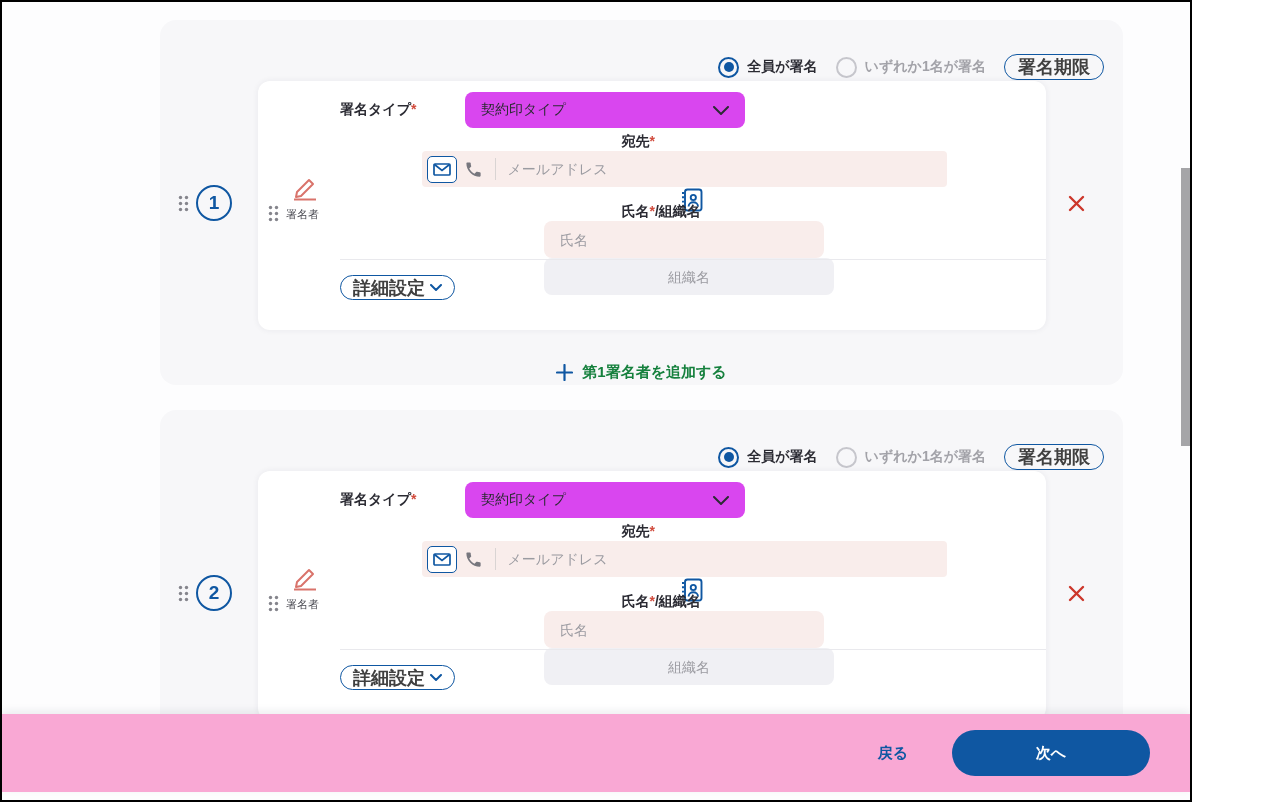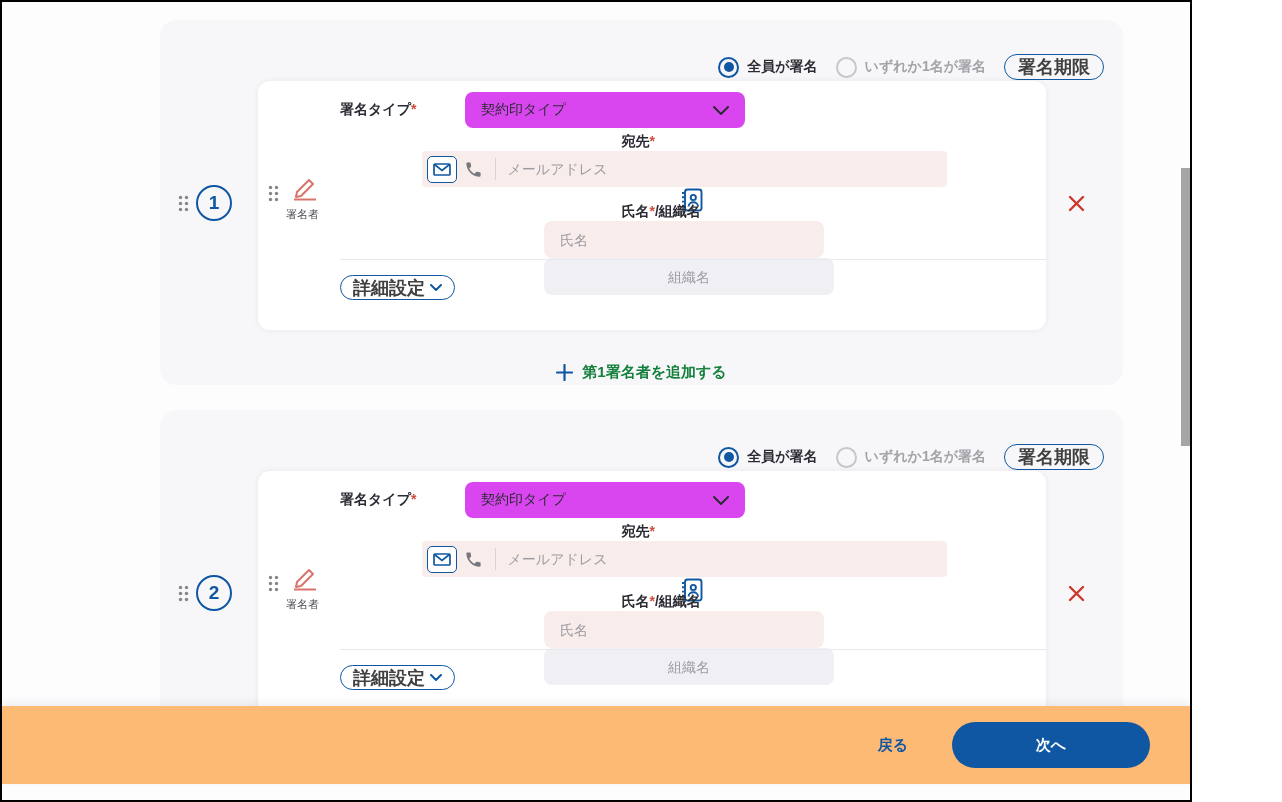--- a/index.html
+++ b/index.html
@@ -46,21 +46,21 @@
     position:absolute; left:36px; top:165px; width:36px; height:36px;
     border:2px solid #0f57a2; border-radius:50%; color:#0f57a2;
     font-size:19px; font-weight:700; display:flex; align-items:center; justify-content:center;
   }
 
   
   .inner-card {
     position:absolute; left:98px; top:61px; width:788px; height:249px;
     background:#fff; border-radius:12px; box-shadow:0 0 6px rgba(40,40,70,.07);
   }
-  .signer-tag { position:absolute; left:10px; top:96px; display:flex; align-items:flex-start; gap:7px; }
+  .signer-tag { position:absolute; left:10px; top:96px; display:flex; align-items:flex-end; gap:7px; }
   .pencil-wrap { display:flex; flex-direction:column; align-items:center; gap:2px; }
   .signer-tag .drag-dots { margin-top:8px; }
   .signer-tag-label { font-size:11px; color:#4a4a52; }
 
   .form { position:absolute; left:82px; top:0; right:0; }
   .form-row { position:absolute; left:0; right:18px; display:flex; align-items:center; }
   .row-signtype { top:11px;align-items:center; }
   .row-recipient { top:52px;flex-direction:column; }
   .row-name { top:122px;flex-direction:column; }
   .field-label { width:125px; font-size:14px; font-weight:700; color:#2b2b33; flex:0 0 auto; }
@@ -102,21 +102,21 @@
   }
 
   .add-row {
     position:absolute; left:0; right:0; top:343px; display:flex;
     align-items:center; justify-content:center; gap:9px; cursor:pointer; background:none; border:none; width:100%;
   }
   .add-label { font-size:15px; font-weight:700; color:#15803d; }
 
   
   .footer {
-    position:absolute; left:0; right:0; bottom:16px; height:78px; background:#fdba74;
+    position:absolute; left:0; right:0; bottom:8px; height:78px; background:#f9a8d4;
     box-shadow:0 -3px 8px rgba(30,40,70,.08); display:flex; align-items:center;
     justify-content:flex-end; gap:44px; padding-right:40px; z-index:20;
   }
   .back-btn { background:none; border:none; color:#0f57a2; font-size:15px; font-weight:700; cursor:pointer; }
   .next-btn {
     width:198px; height:46px; border:none; border-radius:23px; background:#0f57a2;
     color:#fff; font-size:15px; font-weight:700; cursor:pointer;
   }
 
   

